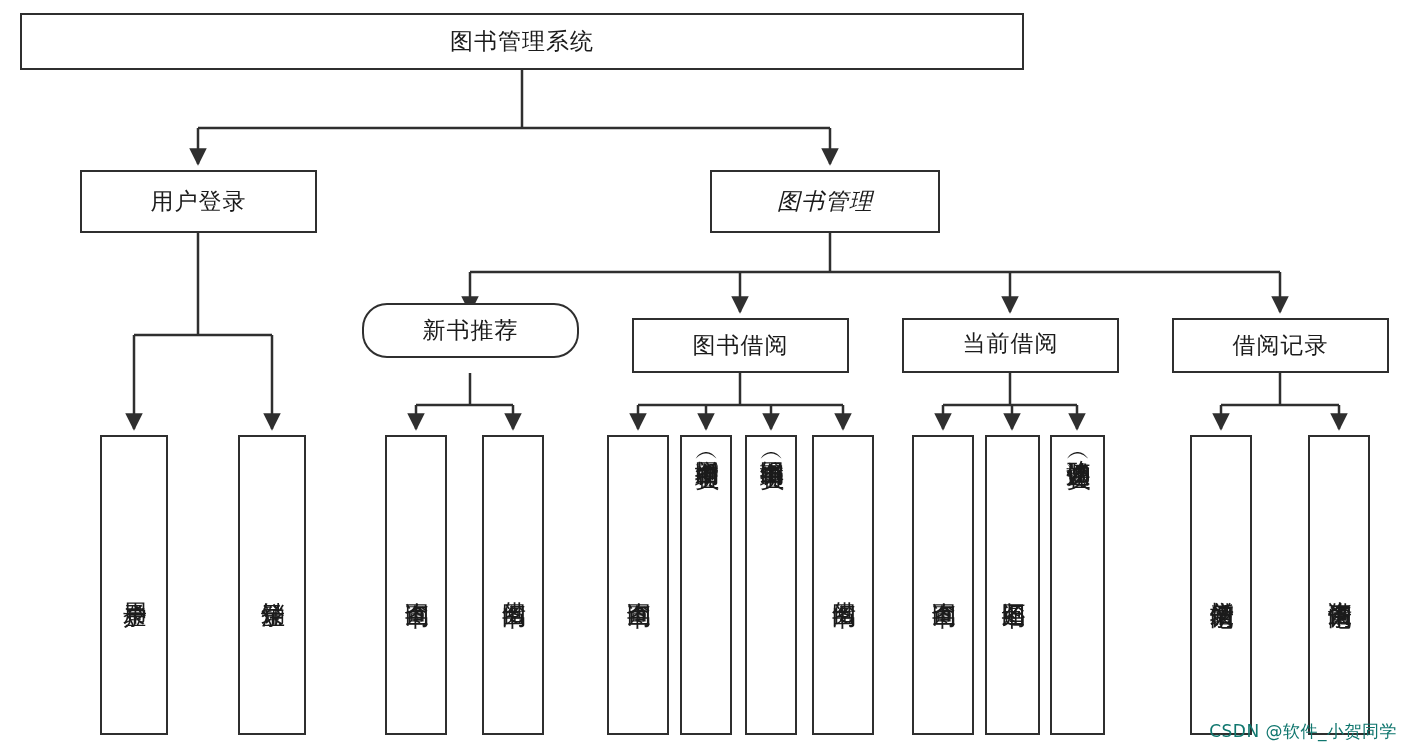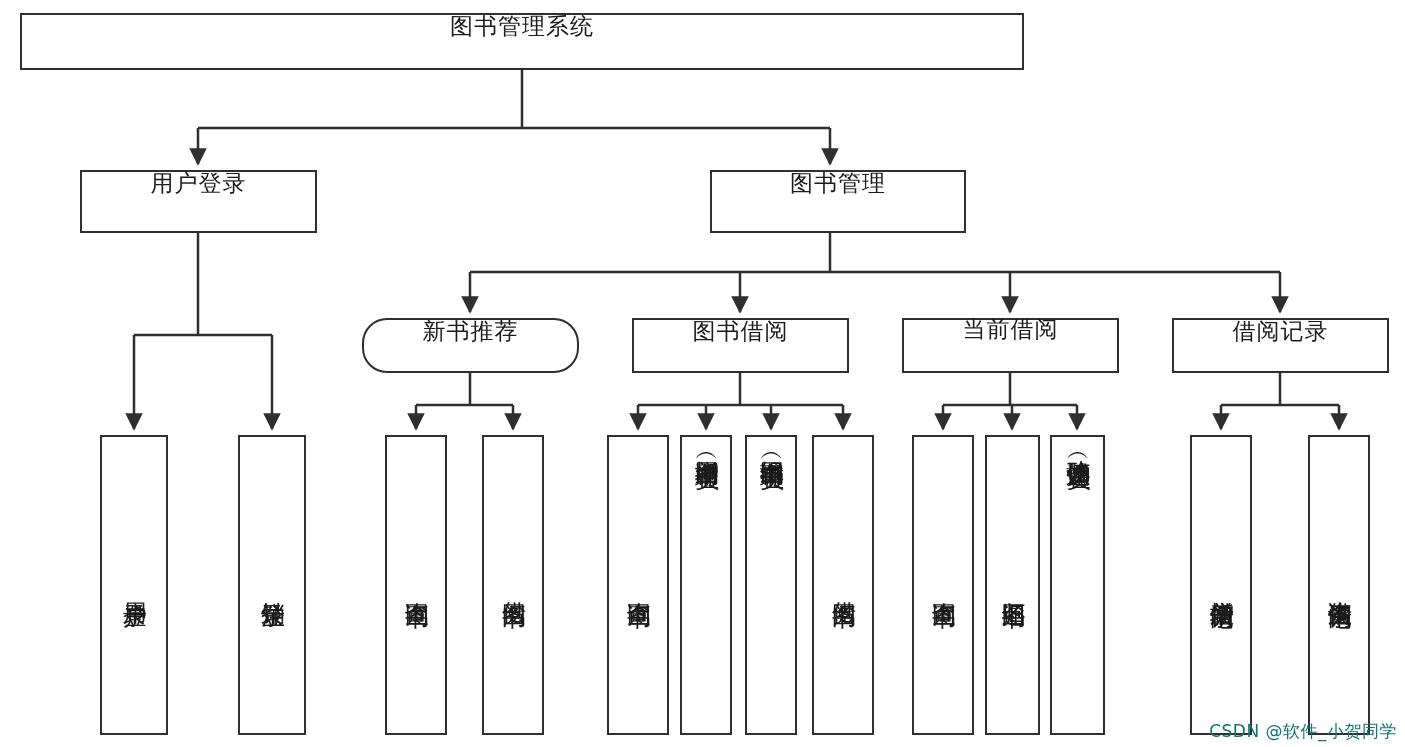--- a/index.html
+++ b/index.html
@@ -7,20 +7,21 @@
   body{font-family:"DejaVu Sans","Liberation Sans",sans-serif;}
   #canvas{position:relative;width:1405px;height:747px;background:#ffffff;overflow:hidden;}
   svg.wires{position:absolute;left:0;top:0;width:1405px;height:747px;pointer-events:none;}
 
   .node{
     position:absolute;
     box-sizing:border-box;
     background:#ffffff;
     border:2px solid #2f2f2f;
     display:flex;
+    align-items:center;
     justify-content:center;
     color:#1b1b1b;
   }
   .node.horiz{
     font-size:23px;
     letter-spacing:1px;
     line-height:1;
   }
   .node.vert{
     font-size:24px;
@@ -112,25 +113,25 @@
     </g>
   </svg>
 
   <div class="node horiz" style="left:20px;top:13px;width:1004px;height:57px;">
     <span>图书管理系统</span>
   </div>
 
   <div class="node horiz" style="left:80px;top:170px;width:237px;height:63px;">
     <span>用户登录</span>
   </div>
-  <div class="node horiz" style="left:710px;top:170px;width:256px;height:63px;">
+  <div class="node horiz" style="left:710px;top:170px;width:230px;height:63px;font-style:italic;">
     <span>图书管理</span>
   </div>
 
-  <div class="node horiz" style="left:362px;top:318px;width:217px;height:55px;border-radius:25px;">
+  <div class="node horiz" style="left:362px;top:303px;width:217px;height:55px;border-radius:25px;">
     <span>新书推荐</span>
   </div>
   <div class="node horiz" style="left:632px;top:318px;width:217px;height:55px;">
     <span>图书借阅</span>
   </div>
   <div class="node horiz" style="left:902px;top:318px;width:217px;height:55px;font-family:Liberation Mono, monospace;">
     <span>当前借阅</span>
   </div>
   <div class="node horiz" style="left:1172px;top:318px;width:217px;height:55px;">
     <span>借阅记录</span>

